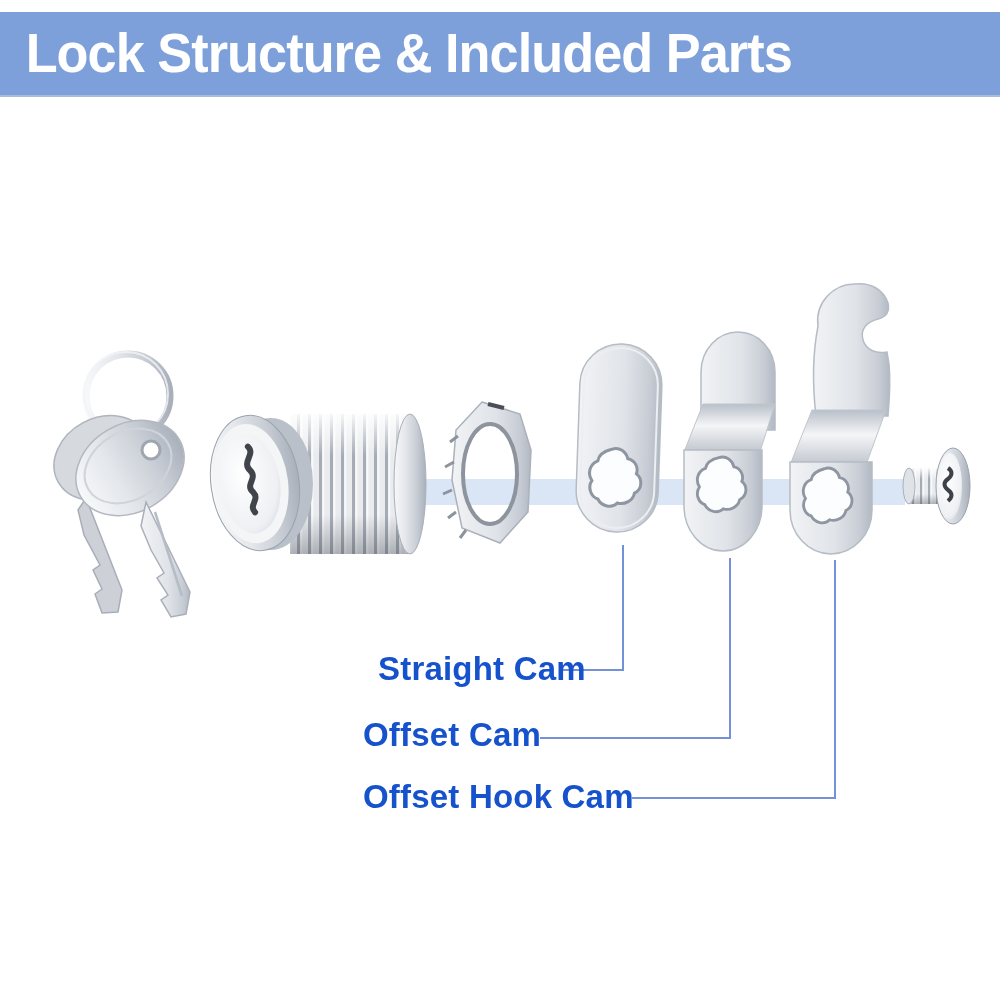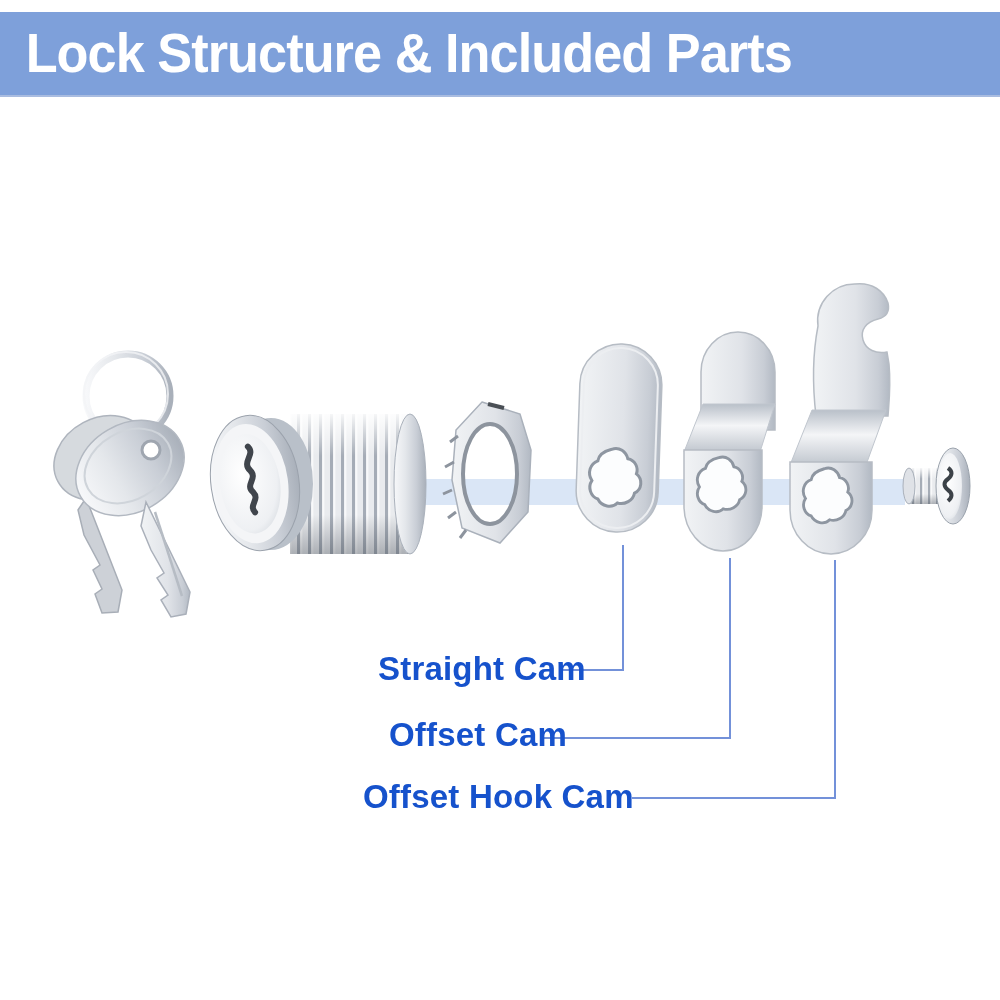--- a/index.html
+++ b/index.html
@@ -16,21 +16,21 @@
     color:#ffffff;font-weight:bold;font-size:55px;line-height:83px;
     padding-left:27px;letter-spacing:-1px;white-space:nowrap;
     transform:scaleX(0.95);transform-origin:left center;
   }
   #diagram-svg{position:absolute;left:0;top:0;width:1000px;height:1000px;}
   .part-label{
     position:absolute;color:#1652CC;font-weight:bold;font-size:33px;
     white-space:nowrap;letter-spacing:0.2px;
   }
   #label-straight{left:358px;top:650px;margin-left:20px;}
-  #label-offset{left:363px;top:716px;margin-left:26px;}
+  #label-offset{left:363px;top:716px;}
   #label-offset-hook{left:363px;top:778px;text-align:center;}
 </style>
 </head>
 <body>
 
 <div id="page">
 
   <div id="banner">
     <div class="title">Lock Structure &amp; Included Parts</div>
   </div>

